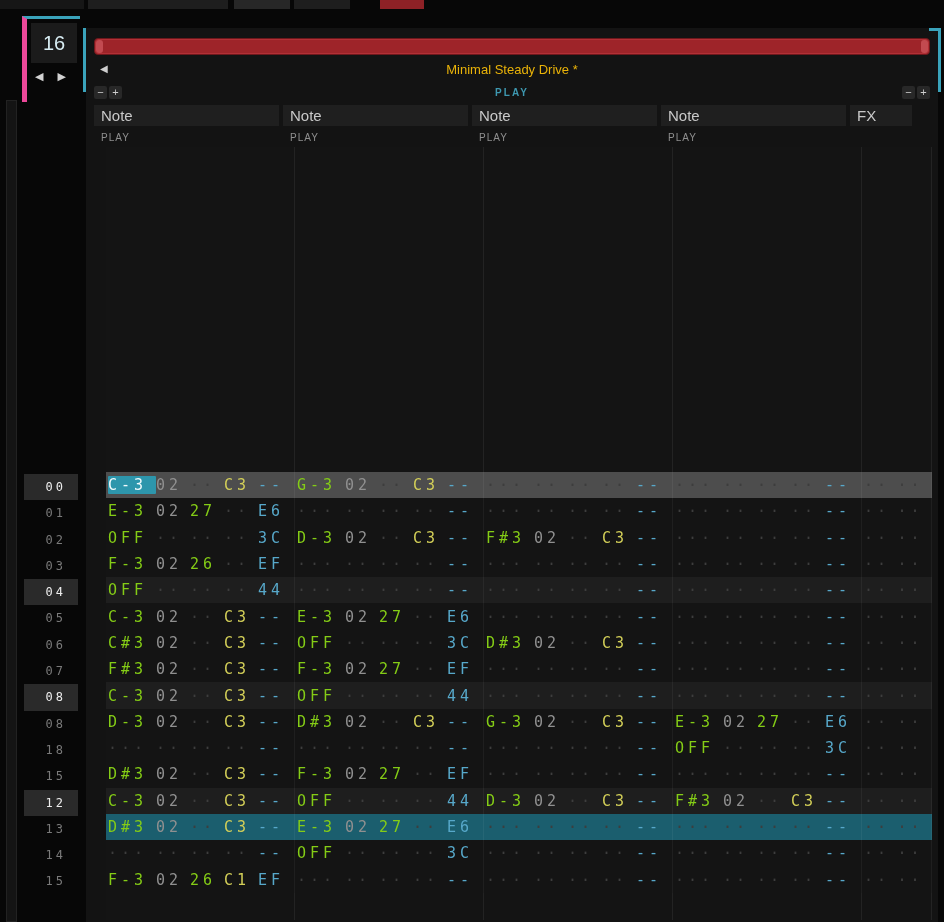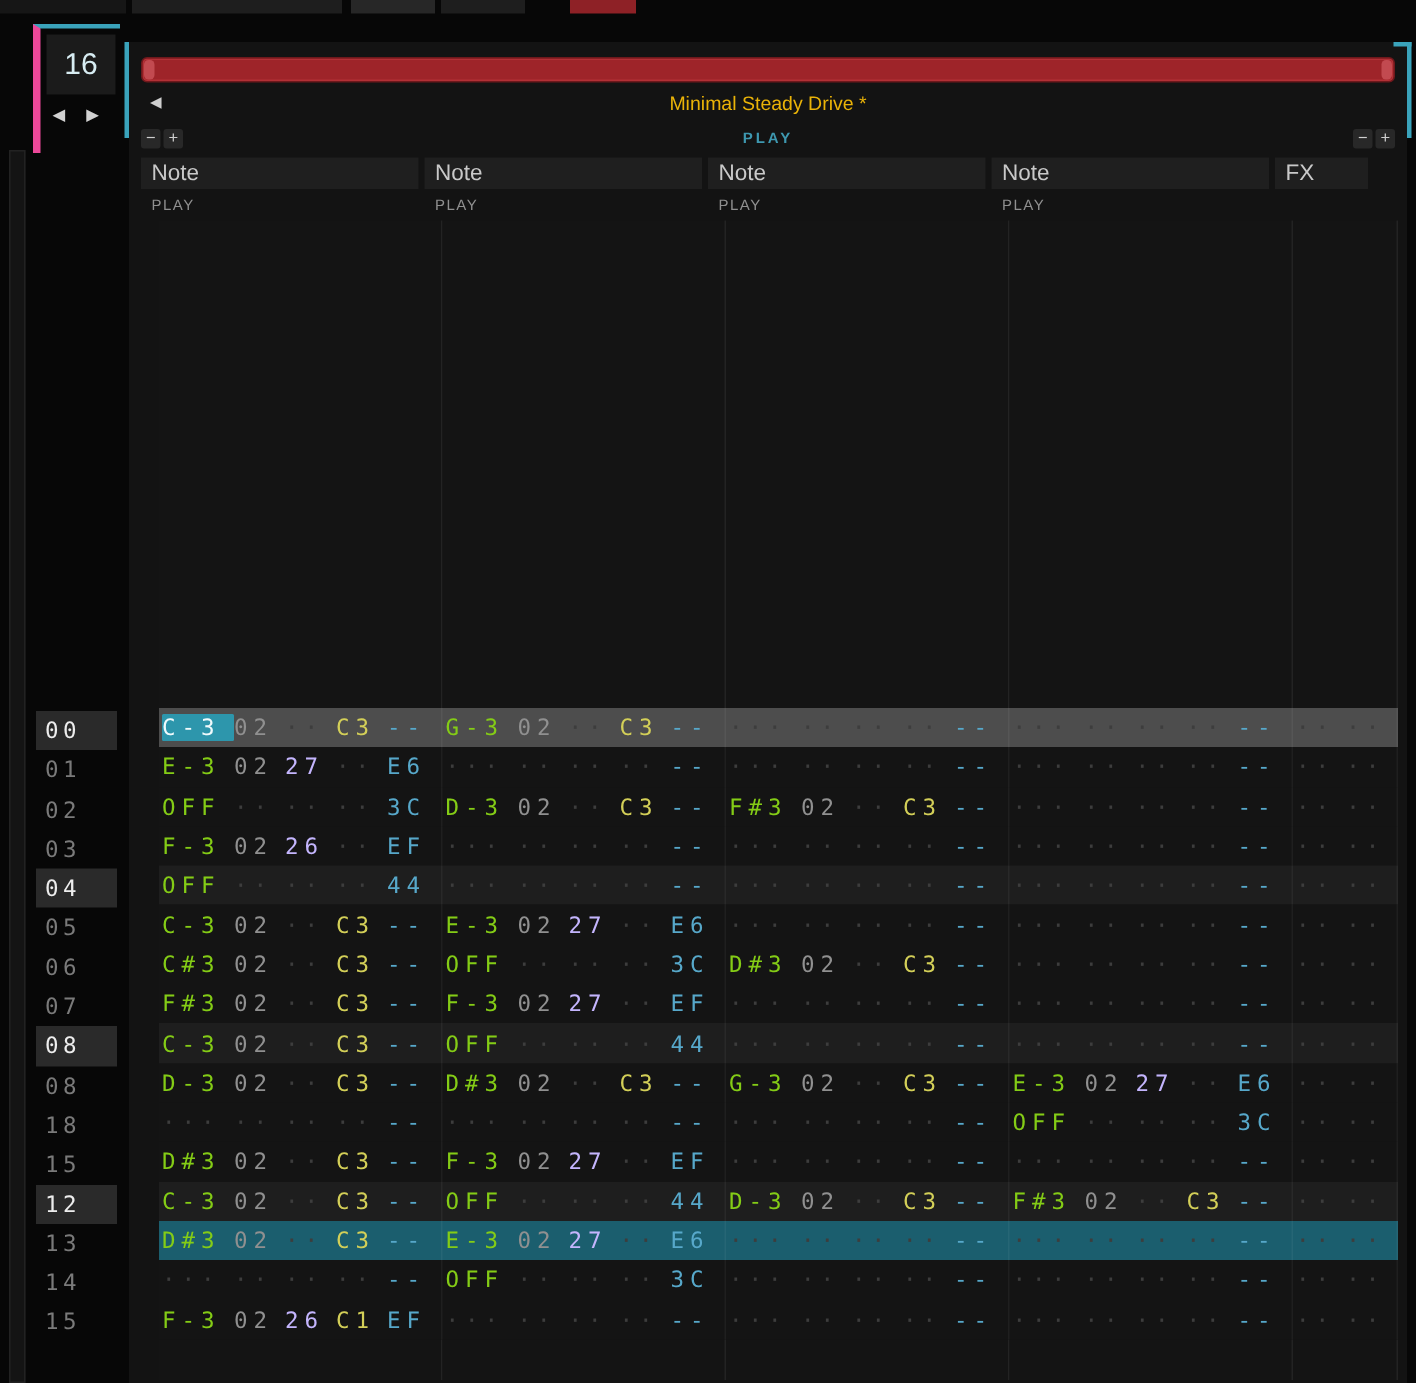--- a/index.html
+++ b/index.html
@@ -59,27 +59,27 @@
   .pcol.fx{width:70px;border-right:1px solid #232323}
 
   .prow{display:flex;height:26.3px;background:#141414}
   .prow.beat{background:#1e1e1e}
   .prow.current{background:#4d4d4d}
   .prow.selected{background:#1b5e6e}
   .pcell{width:189px;border-right:1px solid rgba(255,255,255,0.05);display:flex;align-items:center;padding-left:2px}
   .pcell.fxc{width:70px}
   .pf{font-family:"DejaVu Sans Mono",monospace;font-size:15px;letter-spacing:4px;white-space:pre}
   .f3{width:48px}.f2{width:34px}
-  .c-note{color:#84cc16}.c-inst{color:#909090}.c-vol{color:#c4b5fd}
+  .c-note{color:#84cc16}.c-inst{color:#909090}.c-vol{color:#84cc16}
   .c-dly{color:#d3cf58}.c-fx{color:#57a8ca}.c-empty{color:#3d3d3d}
   .cursor{background:#2d96ac;color:#f0fafc;border-radius:1px}
 
   
   .row-numbers{position:absolute;left:24px;top:474px;width:54px}
-  .rnum{height:26.3px;line-height:26.3px;text-align:right;padding-right:24px;font-family:"DejaVu Sans Mono",monospace;font-size:15px;letter-spacing:3px;color:#7a7a7a}
+  .rnum{height:26.3px;line-height:26.3px;text-align:right;padding-right:12px;font-family:"DejaVu Sans Mono",monospace;font-size:12px;letter-spacing:3px;color:#7a7a7a}
   .rnum.beat{background:#2a2a2a;color:#ededed}
 </style>
 </head>
 <body>
 
 <div class="screen">
 
   <div class="tab t0"></div>
   <div class="tab t1"></div>
   <div class="tab t2"></div>

